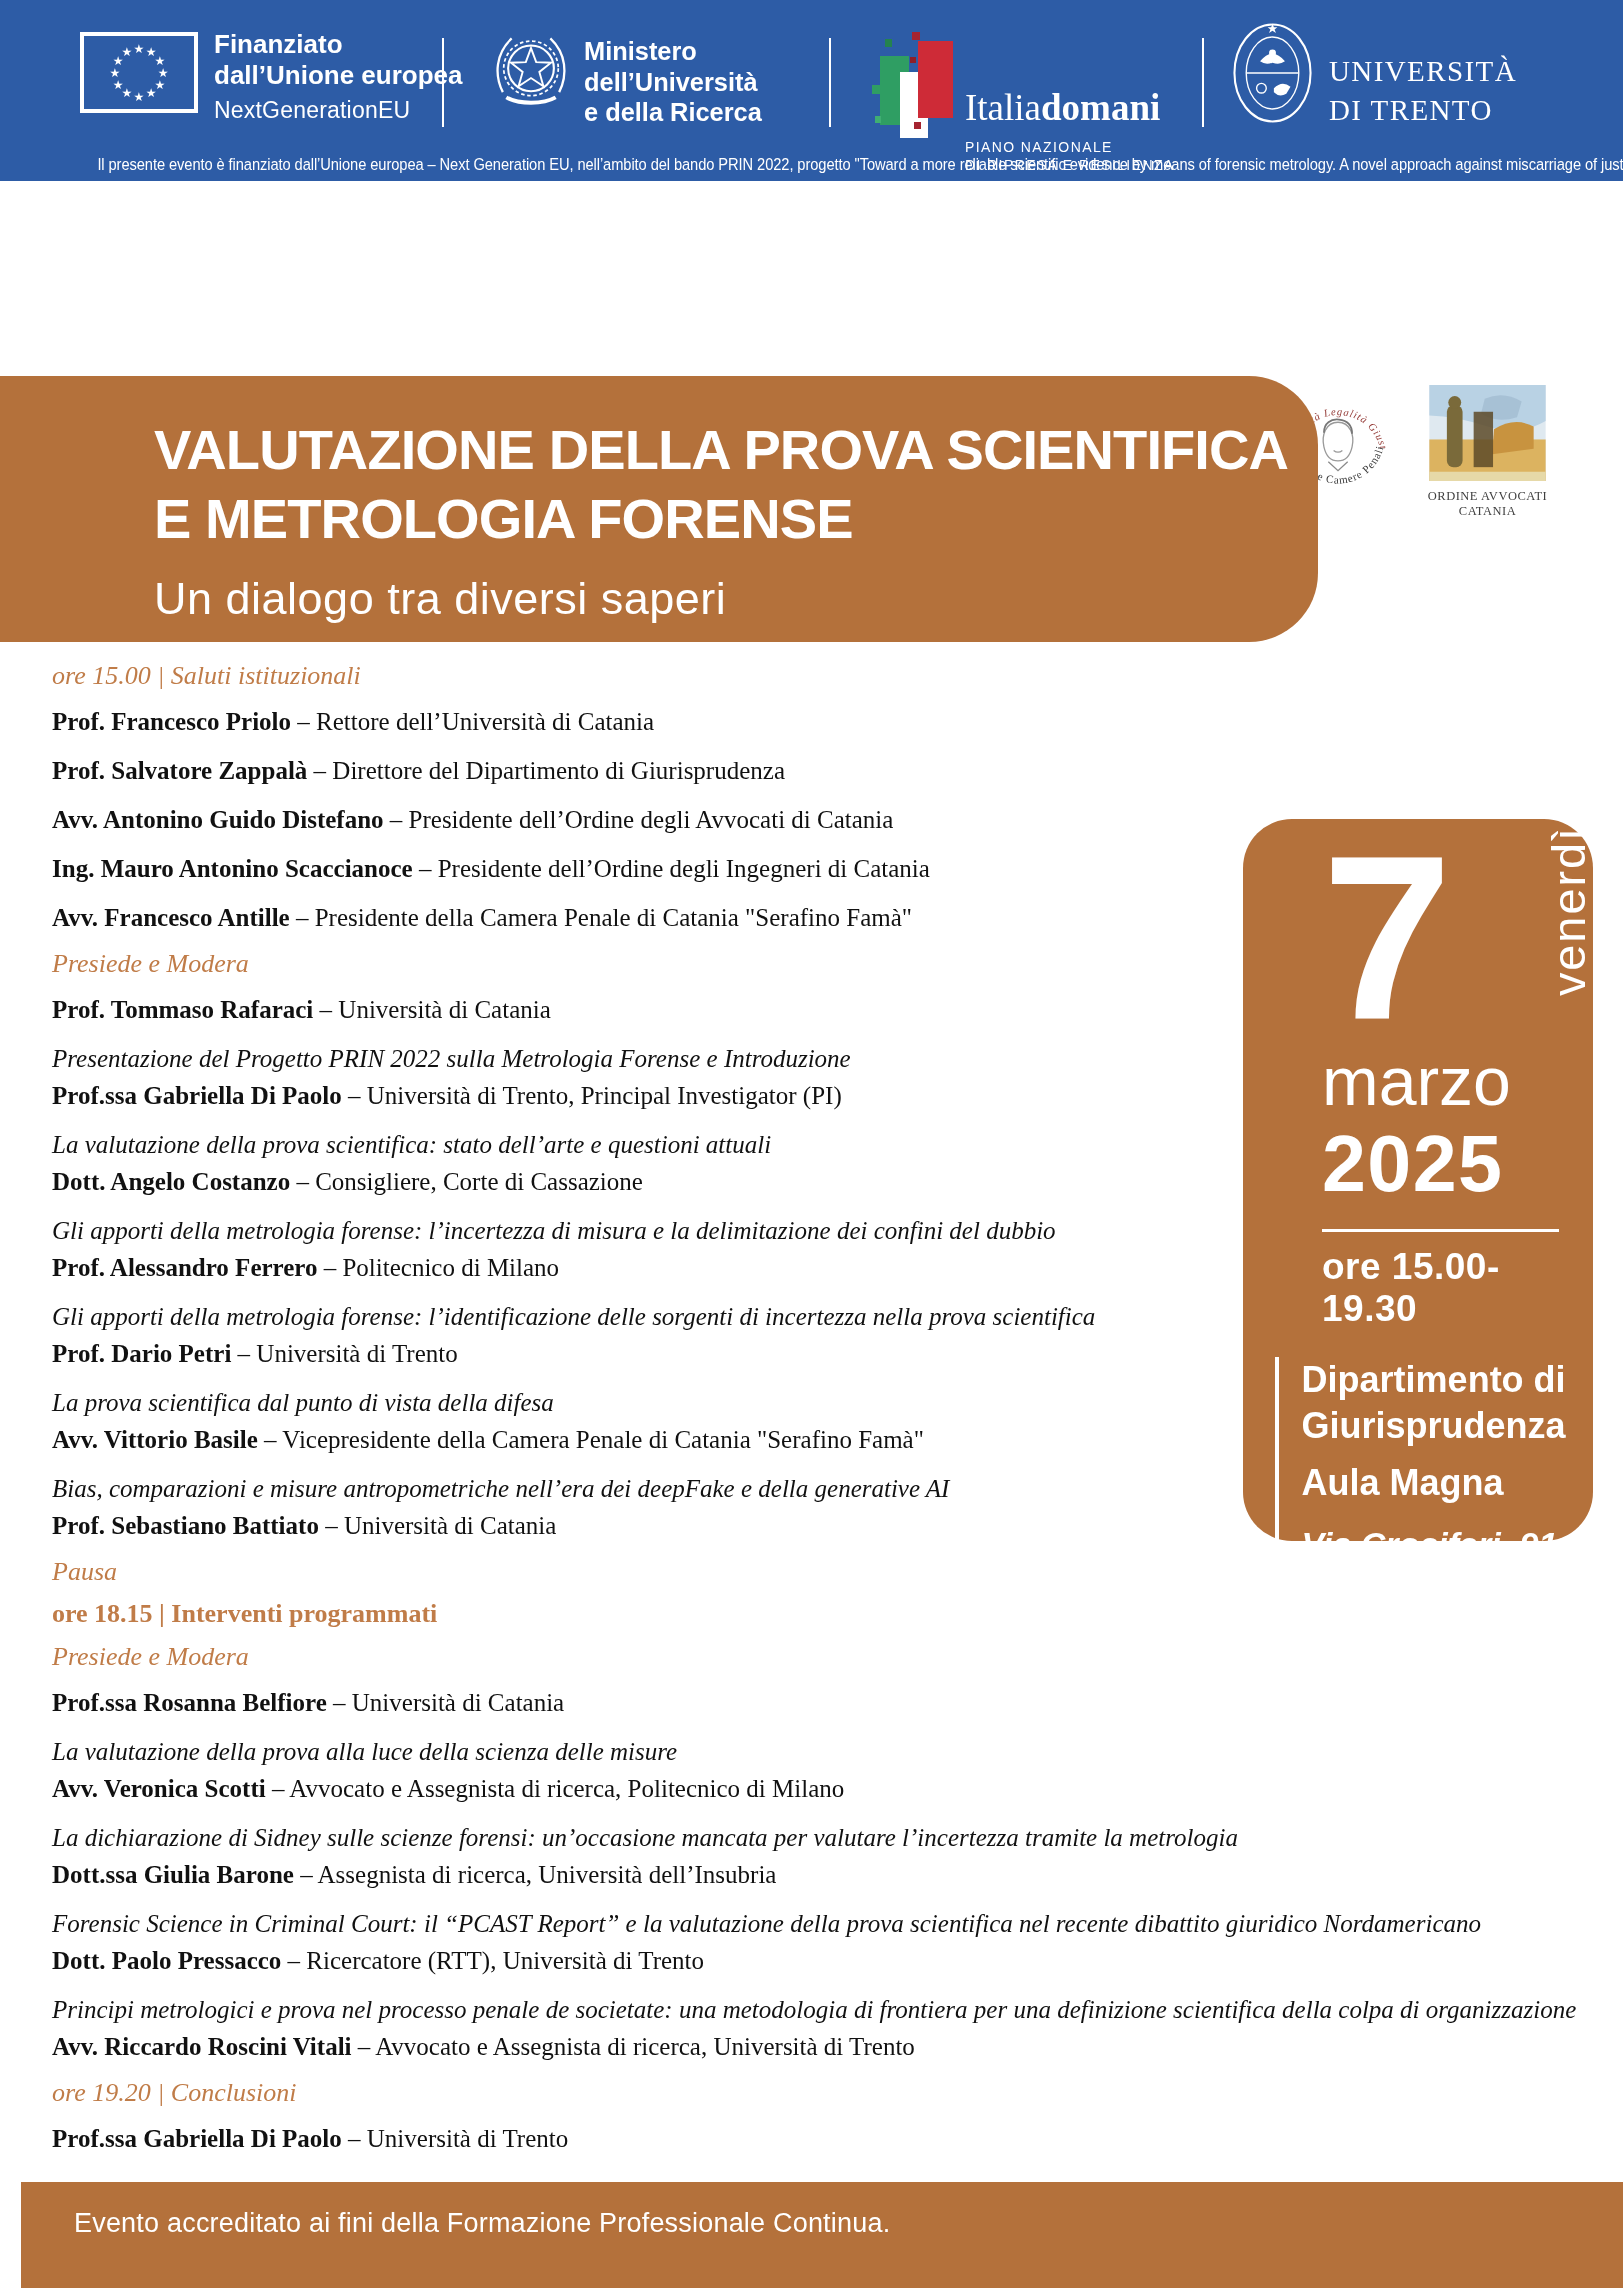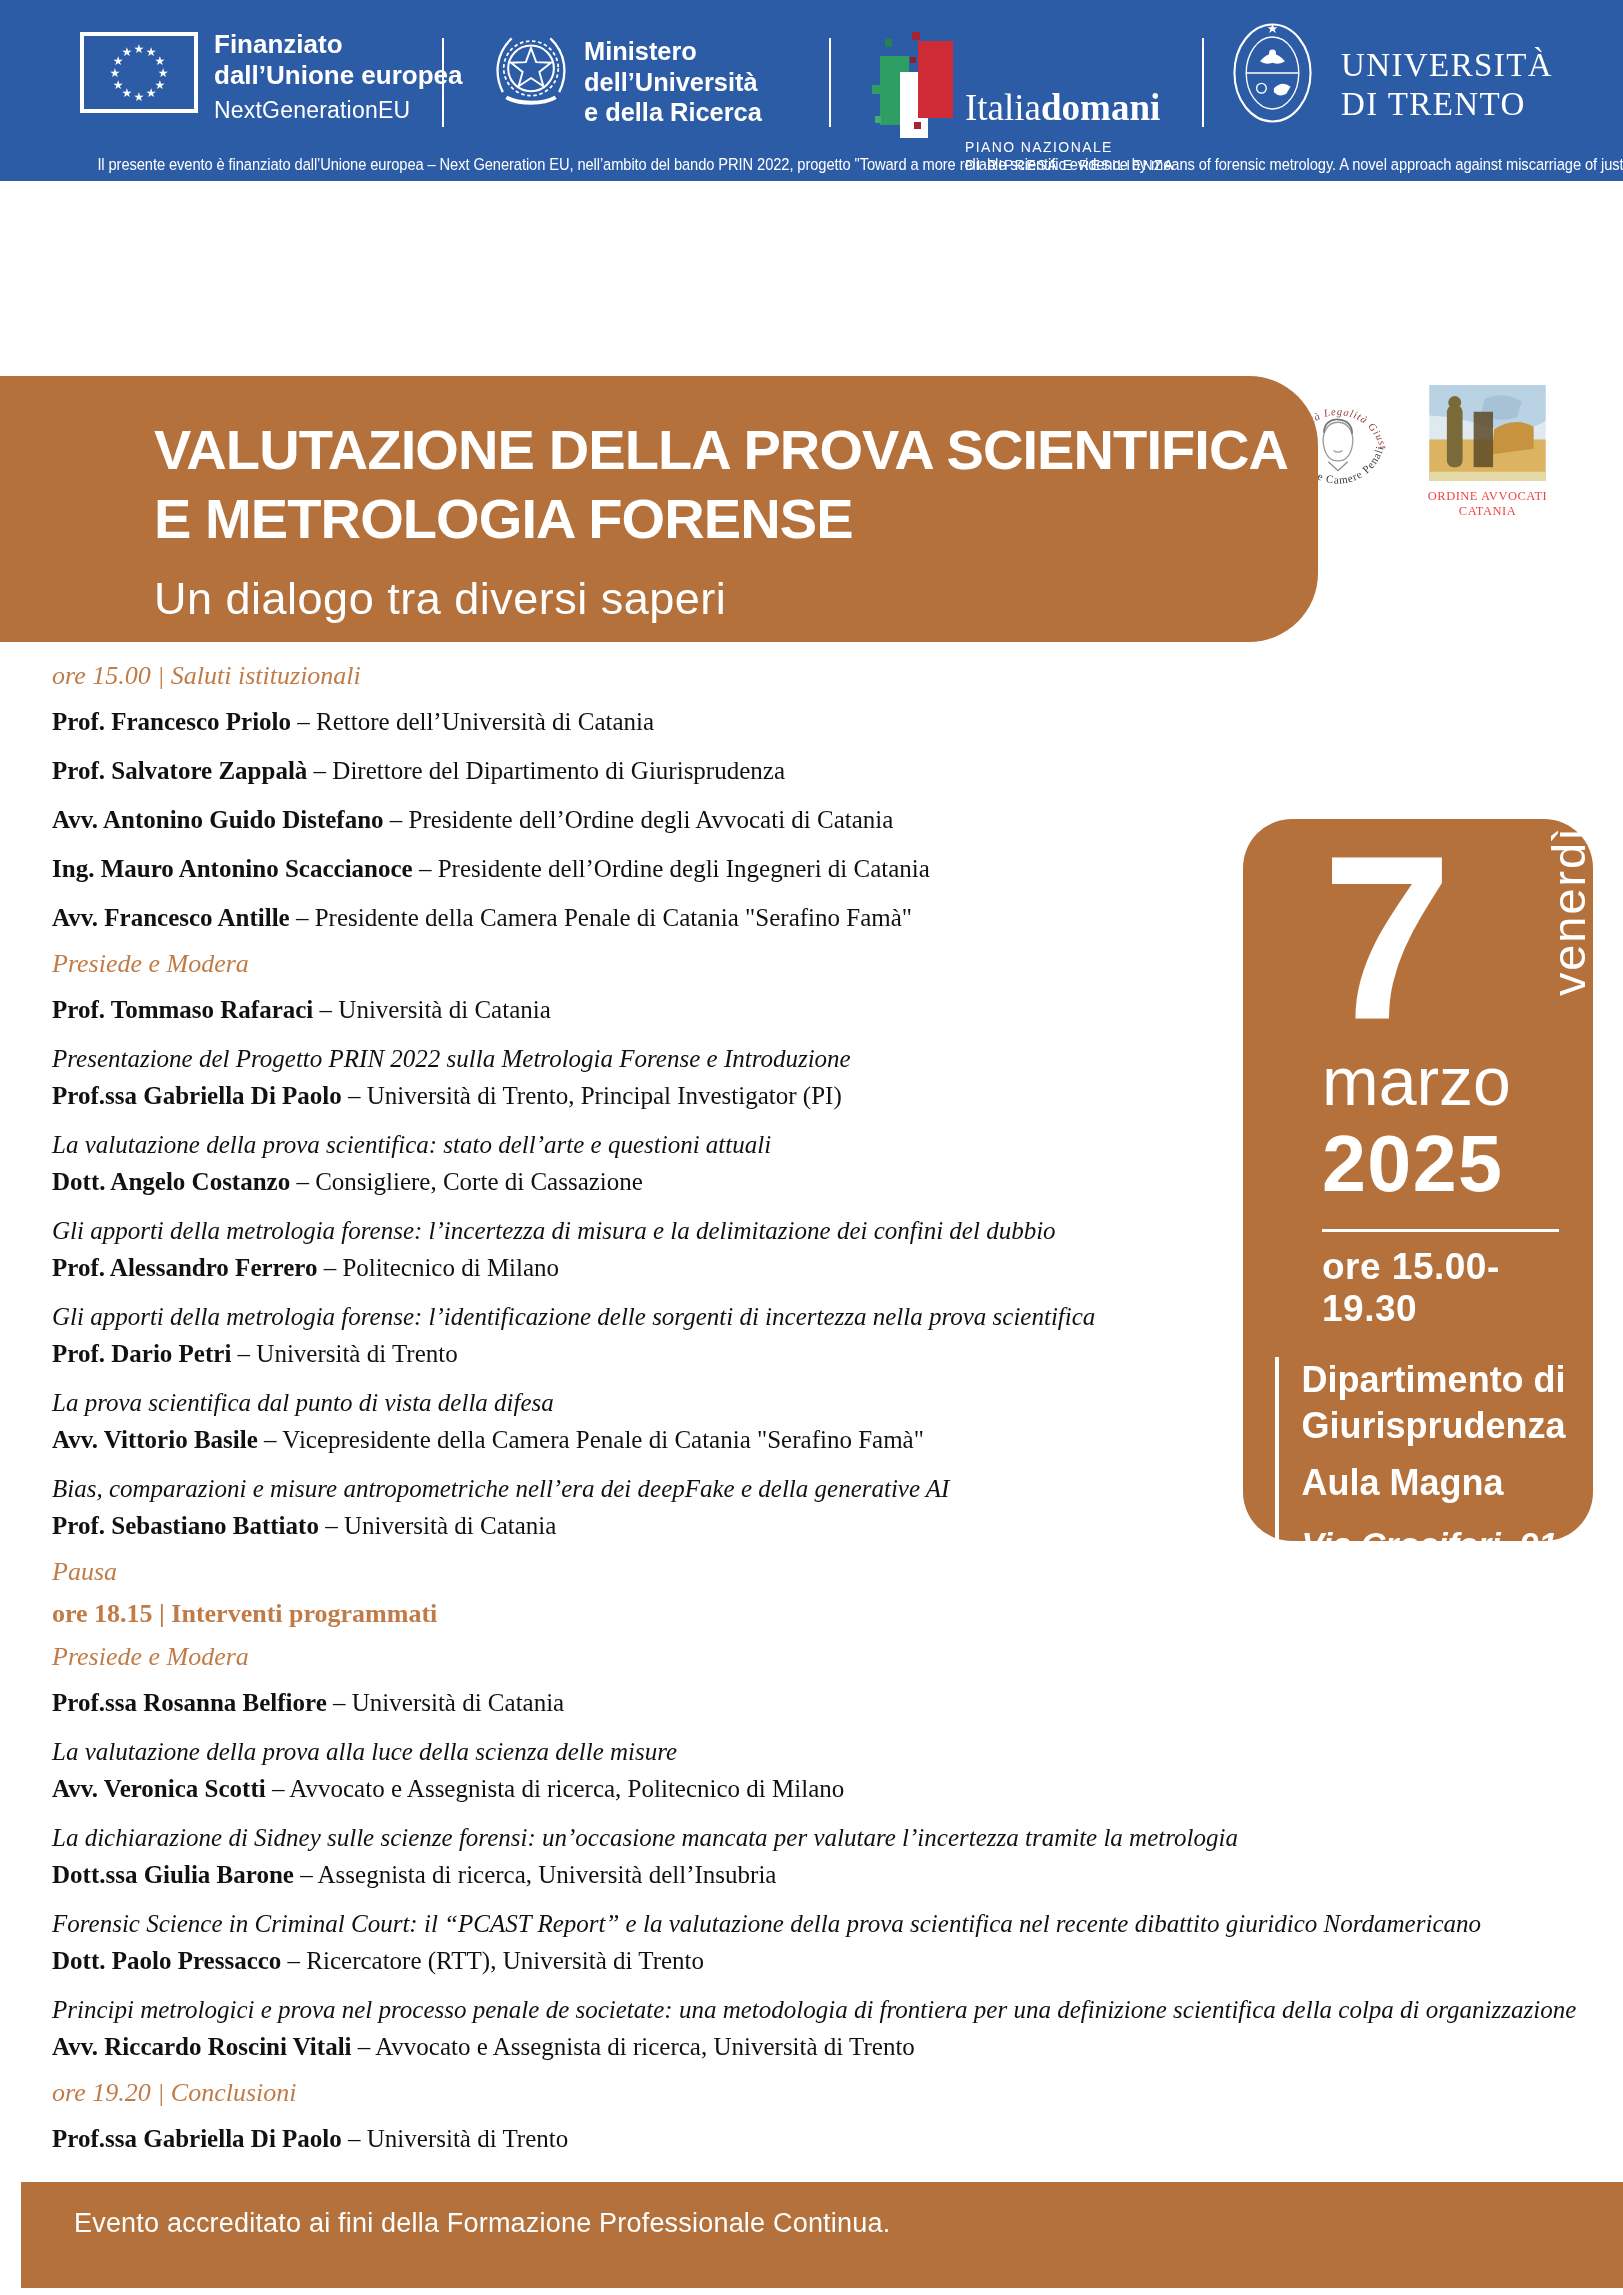--- a/index.html
+++ b/index.html
@@ -25,41 +25,41 @@
   .df-s2{left:13px;top:10.2px;width:7.4px;height:7.4px;background:#24824f;}
   .df-s3{left:2.8px;top:87px;width:6.5px;height:6.5px;background:#3fae72;}
   .df-s4{left:40px;top:2.8px;width:8.3px;height:8.3px;background:#a52430;}
   .df-s5{left:42px;top:93px;width:7px;height:7px;background:#a52430;}
   .df-s6{left:38px;top:28px;width:6px;height:6px;background:#8c1f29;}
   .domani-text{position:absolute;left:965px;top:44px;margin-top:42px;}
   .domani-name{font-family:"Liberation Serif",serif;font-size:37px;color:#fff;}
   .domani-name .b{font-weight:bold;}
   .domani-tag{margin-top:9.3px;font-size:14px;letter-spacing:1.4px;line-height:18px;font-weight:400;}
   .unitn-seal{position:absolute;left:1231px;top:21px;}
-  .unitn-text{position:absolute;left:1329px;top:46px;font-family:"Liberation Serif",serif;font-size:33px;letter-spacing:1.4px;line-height:39px;margin-left:12px;}
+  .unitn-text{position:absolute;left:1329px;top:52px;font-family:"Liberation Serif",serif;font-size:29px;letter-spacing:1.4px;line-height:39px;}
   .disclaimer{position:absolute;left:0;top:155px;width:1623px;text-align:center;color:#fff;font-size:16.7px;
     white-space:nowrap;transform:scaleX(.88);transform-origin:50% 50%;letter-spacing:-0.1px;}
   
   .partners{position:absolute;left:0;top:181px;width:1623px;height:194px;background:#fff;}
   .polimi{position:absolute;left:78px;top:198px;width:199px;text-align:center;color:#2a3f6f;}
   .polimi-circle{width:105px;height:105px;border:3.2px dotted #2a3f6f;border-radius:50%;margin:0 auto;display:flex;align-items:center;justify-content:center;}
   .polimi-l1{margin-top:6.5px;font-size:22px;font-weight:bold;letter-spacing:0.9px;}
   .polimi-l2{font-size:19px;letter-spacing:2.3px;margin-top:0.9px;}
   .insubria{position:absolute;left:278px;top:194px;display:flex;align-items:center;}
   .ins-text{margin-left:12px;font-family:"Liberation Serif",serif;font-size:25.4px;color:#1a1a1a;letter-spacing:0.5px;}
   .ins-rule{height:2.3px;background:#0c7c6c;margin:7.4px 0 8.3px;width:296px;}
   .unict{position:absolute;left:723px;top:207px;display:flex;align-items:center;color:#111;}
   .unict-mark{width:157px;position:relative;height:148px;}
   .unict-uni{position:absolute;left:5.6px;top:0;font-size:28px;font-weight:bold;}
   .unict-ct{position:absolute;left:0px;top:3.7px;font-family:"Liberation Serif",serif;font-weight:bold;font-size:106px;letter-spacing:-6.5px;line-height:1;}
   .unict-dept{margin-left:15.7px;font-size:22px;font-weight:bold;letter-spacing:0.9px;margin-top:18.5px;}
   .ingegneri{position:absolute;left:1111px;top:199px;}
   .camere{position:absolute;left:1272px;top:199px;}
   .avvocati{position:absolute;left:1425px;top:204px;width:125px;text-align:center;}
-  .avv-caption{margin-top:5.6px;font-family:"Liberation Serif",serif;font-size:12.5px;letter-spacing:0.5px;color:#ef4444;}
+  .avv-caption{margin-top:5.6px;font-family:"Liberation Serif",serif;font-size:12.5px;letter-spacing:0.5px;color:#404040;}
   
   .title-block{position:absolute;left:0;top:376px;width:1318px;height:266px;background:#b4713b;
     border-radius:0 69px 69px 0;box-sizing:border-box;padding:39px 0 0 154px;color:#fff;}
   .title-main{font-size:56px;font-weight:bold;letter-spacing:-0.9px;line-height:69px;}
   .title-sub{font-size:45px;font-weight:400;margin-top:20.4px;letter-spacing:0.5px;}
   
   .program{position:absolute;left:52px;top:661px;width:1560px;font-family:"Liberation Serif",serif;font-size:25px;color:#111;}
   .part1{width:1166px;}
   .part2{width:1560px;}
   .p-header{color:#c07c48;font-style:italic;font-size:26px;margin:13px 0 12px;white-space:nowrap;}

